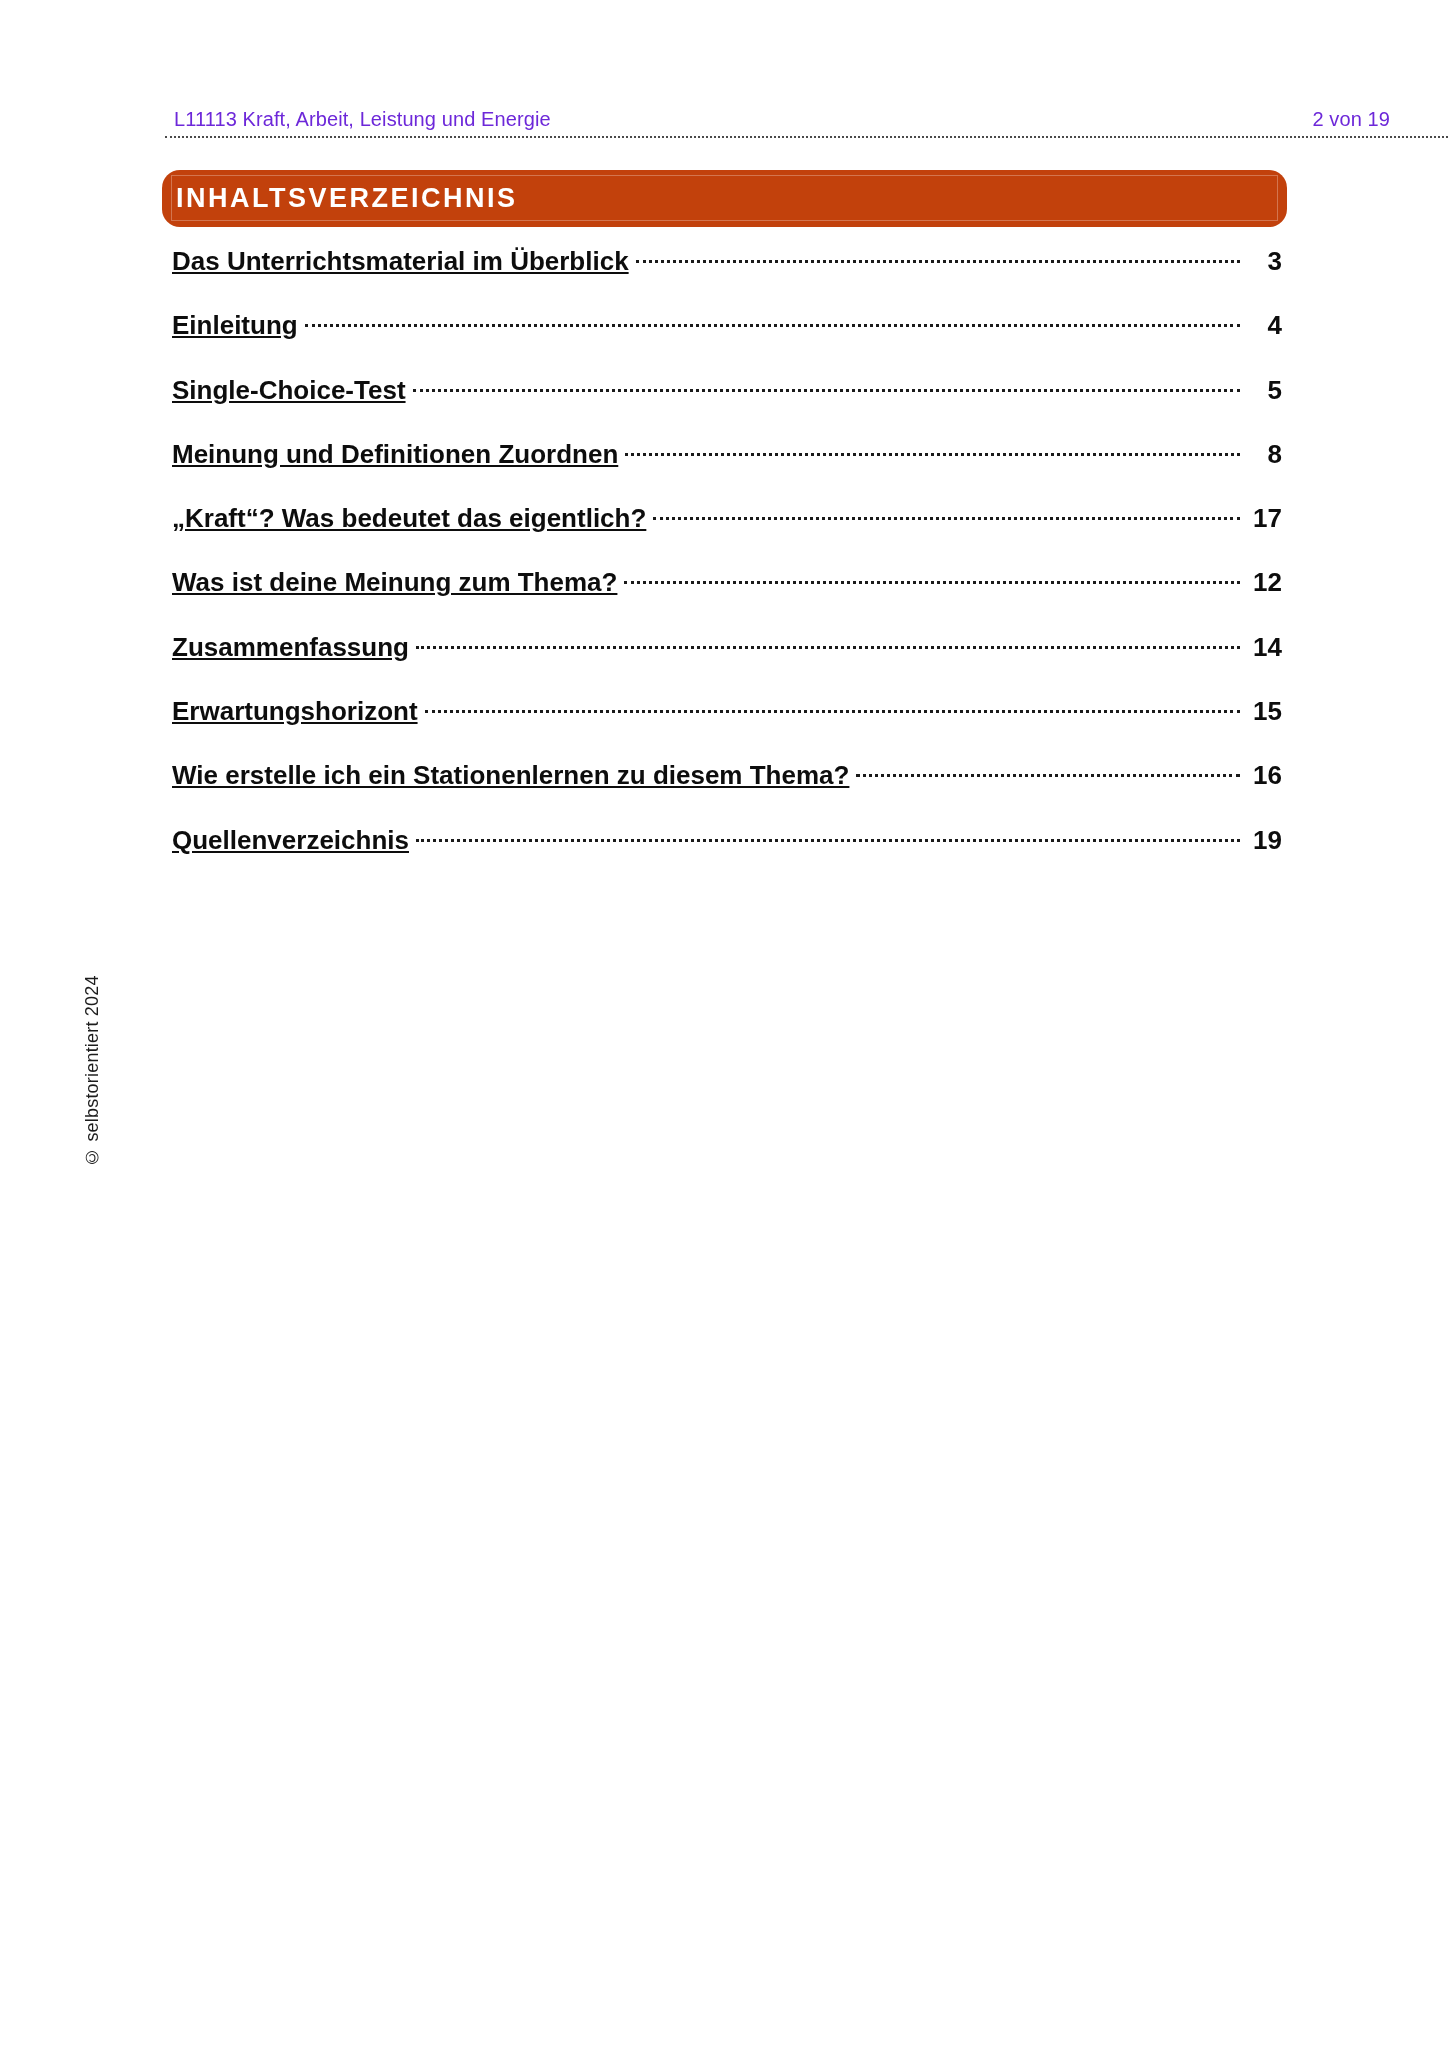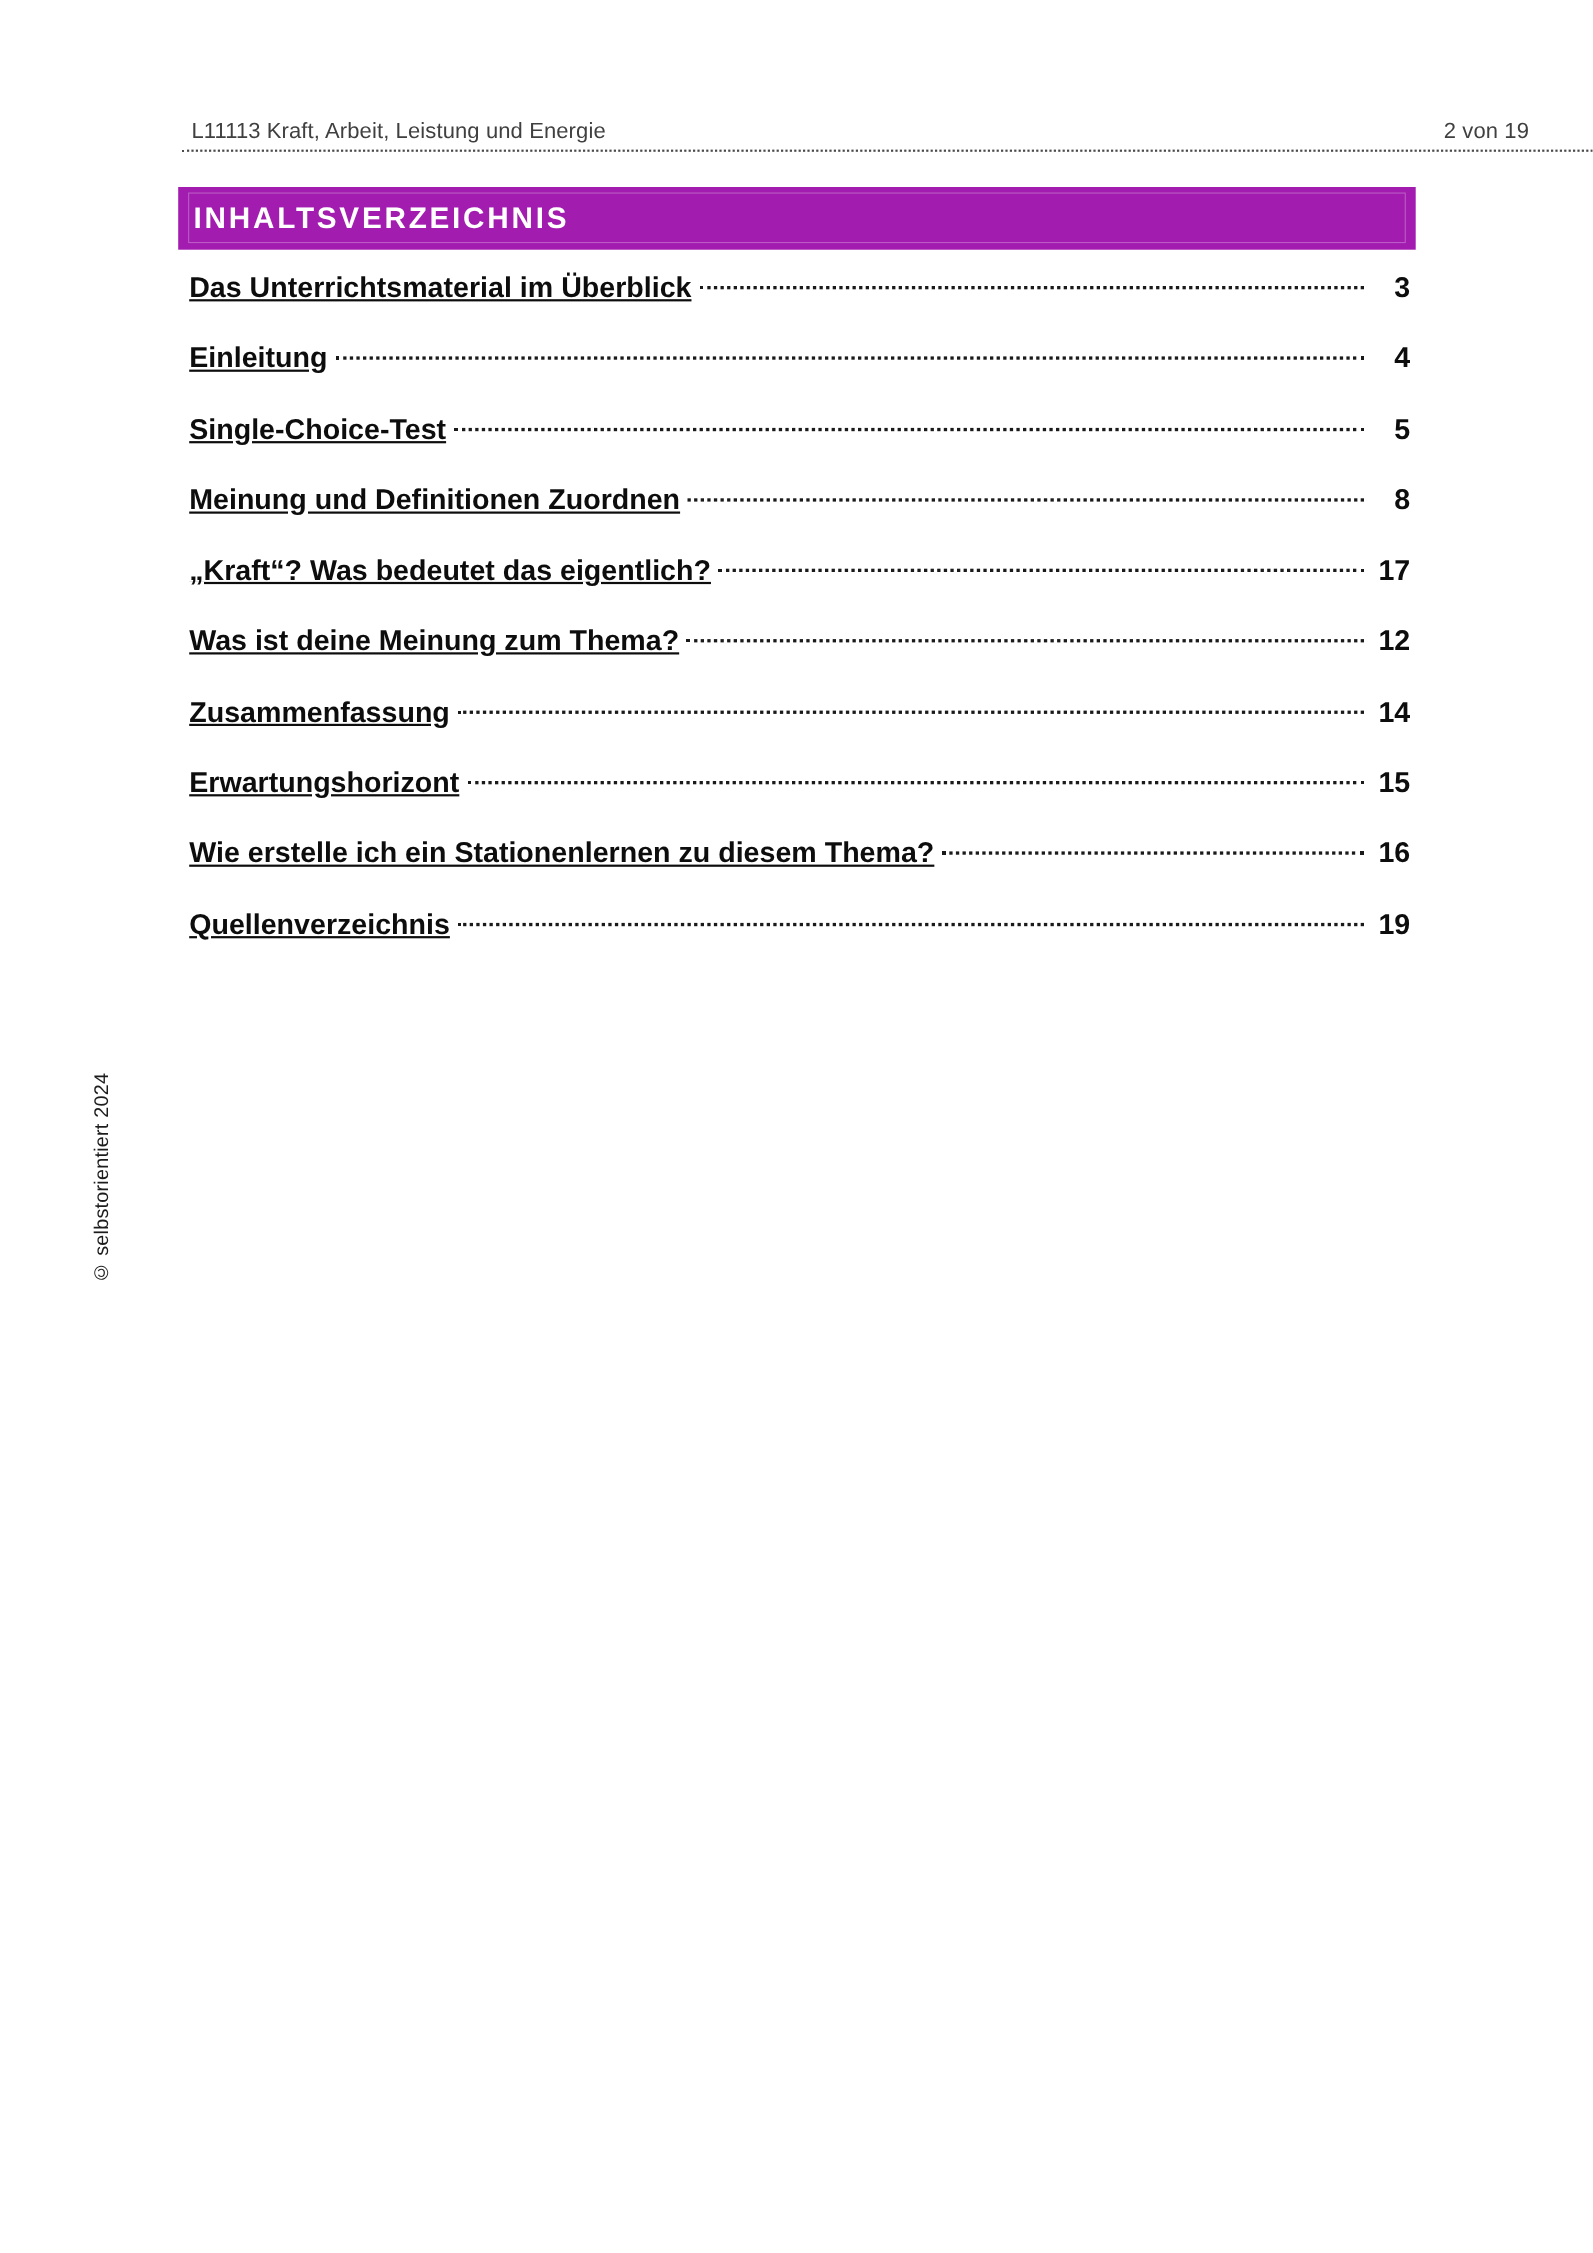--- a/index.html
+++ b/index.html
@@ -25,21 +25,21 @@
     top: 84px;
     height: 54px;
     display: flex;
     justify-content: space-between;
     align-items: flex-end;
     border-bottom: 2px dotted #4a4a4a;
     padding: 0 58px 5px 9px;
     font-size: 20px;
     font-weight: 400;
     letter-spacing: 0.1px;
-    color: #404040;
+    color: #6d28d9;
   }
 
   
   .title-bar {
     position: absolute;
     left: 162px;
     top: 170px;
     width: 1125px;
     height: 57px;
     background: #1E6383; 
@@ -118,21 +118,21 @@
 </head>
 <body>
 
 <div class="page">
 
   <header class="doc-header">
     <span>L11113 Kraft, Arbeit, Leistung und Energie</span>
     <span>2 von 19</span>
   </header>
 
-  <div class="title-bar" id="title-bar" style="background: #a21caf;">
+  <div class="title-bar" id="title-bar" style="background: #c2410c; border-radius: 18px;">
     <div class="title-bar-frame"></div>
     <h1>INHALTSVERZEICHNIS</h1>
   </div>
 
   <nav class="toc" id="toc-list">
   <div class="toc-row">
     <span class="toc-label">Das Unterrichtsmaterial im Überblick</span>
     <span class="toc-dots"></span>
     <span class="toc-page">3</span>
   </div>

